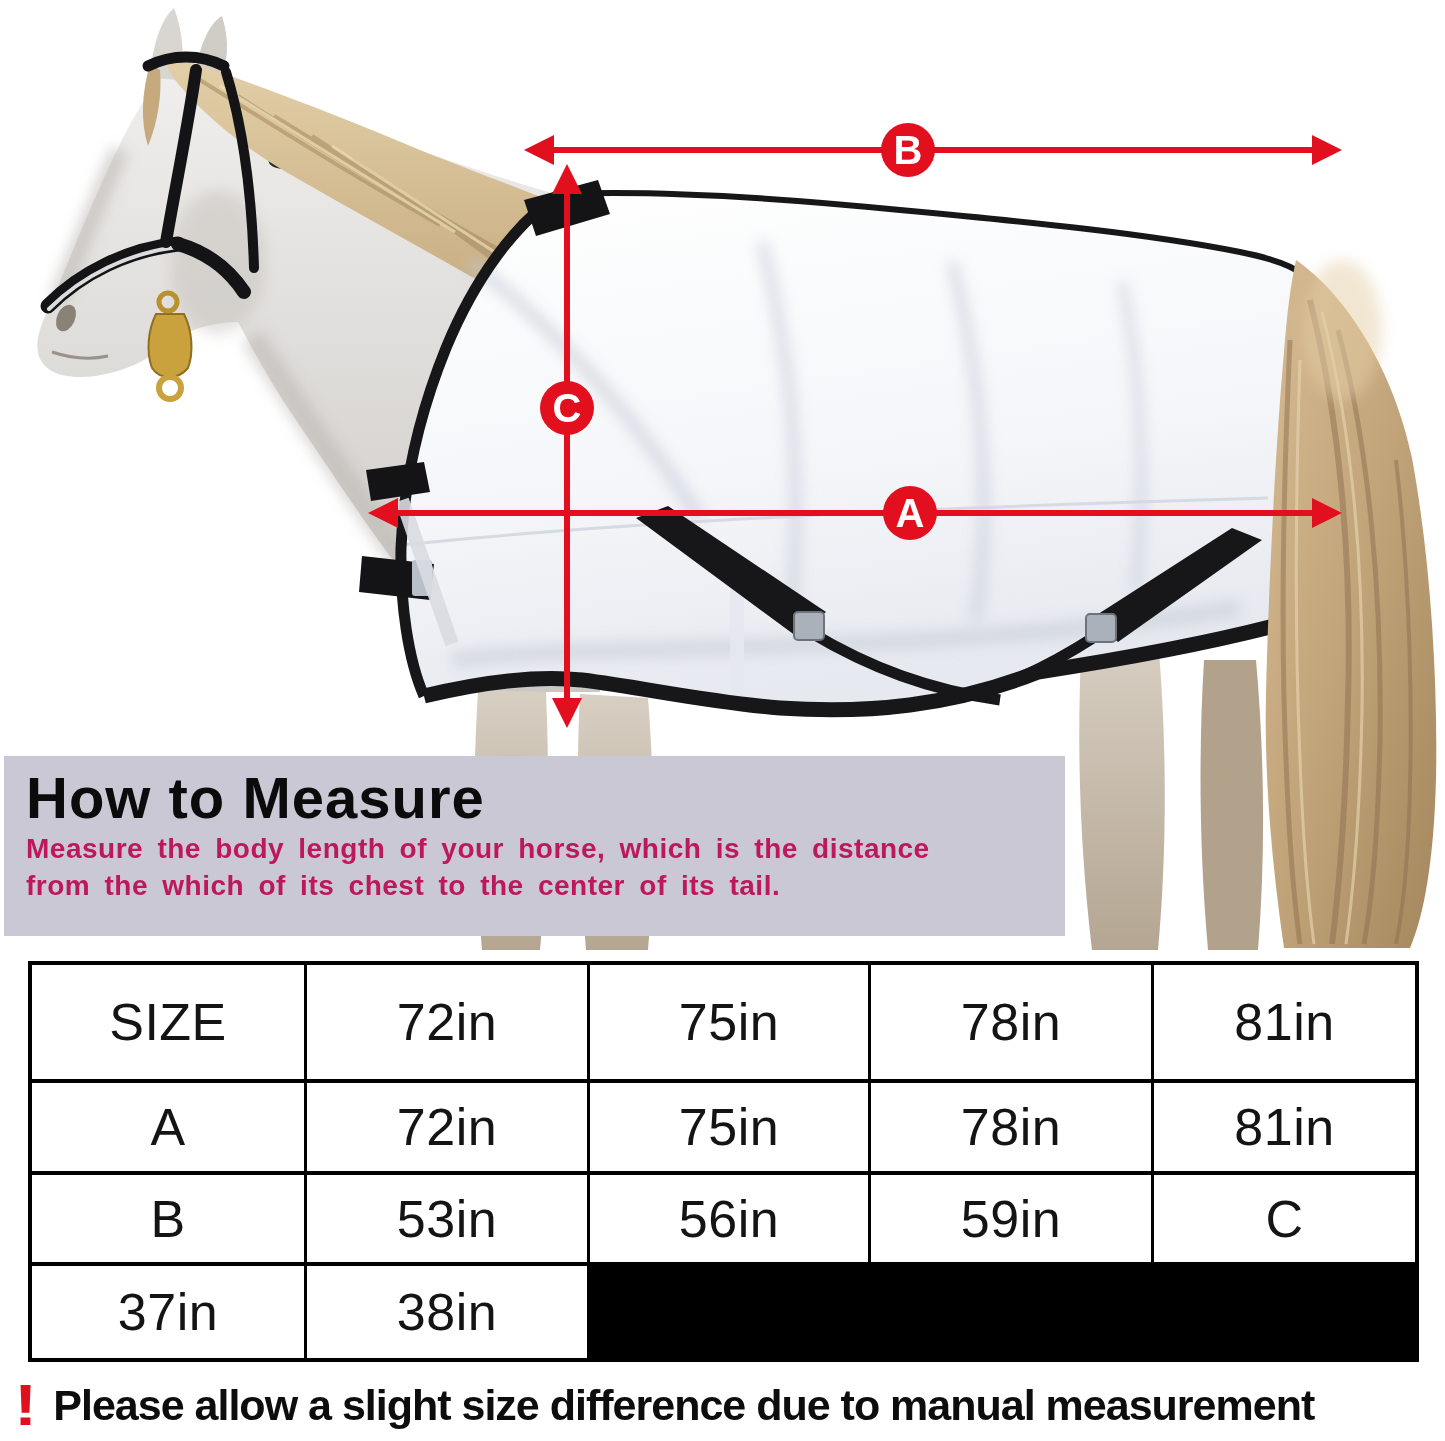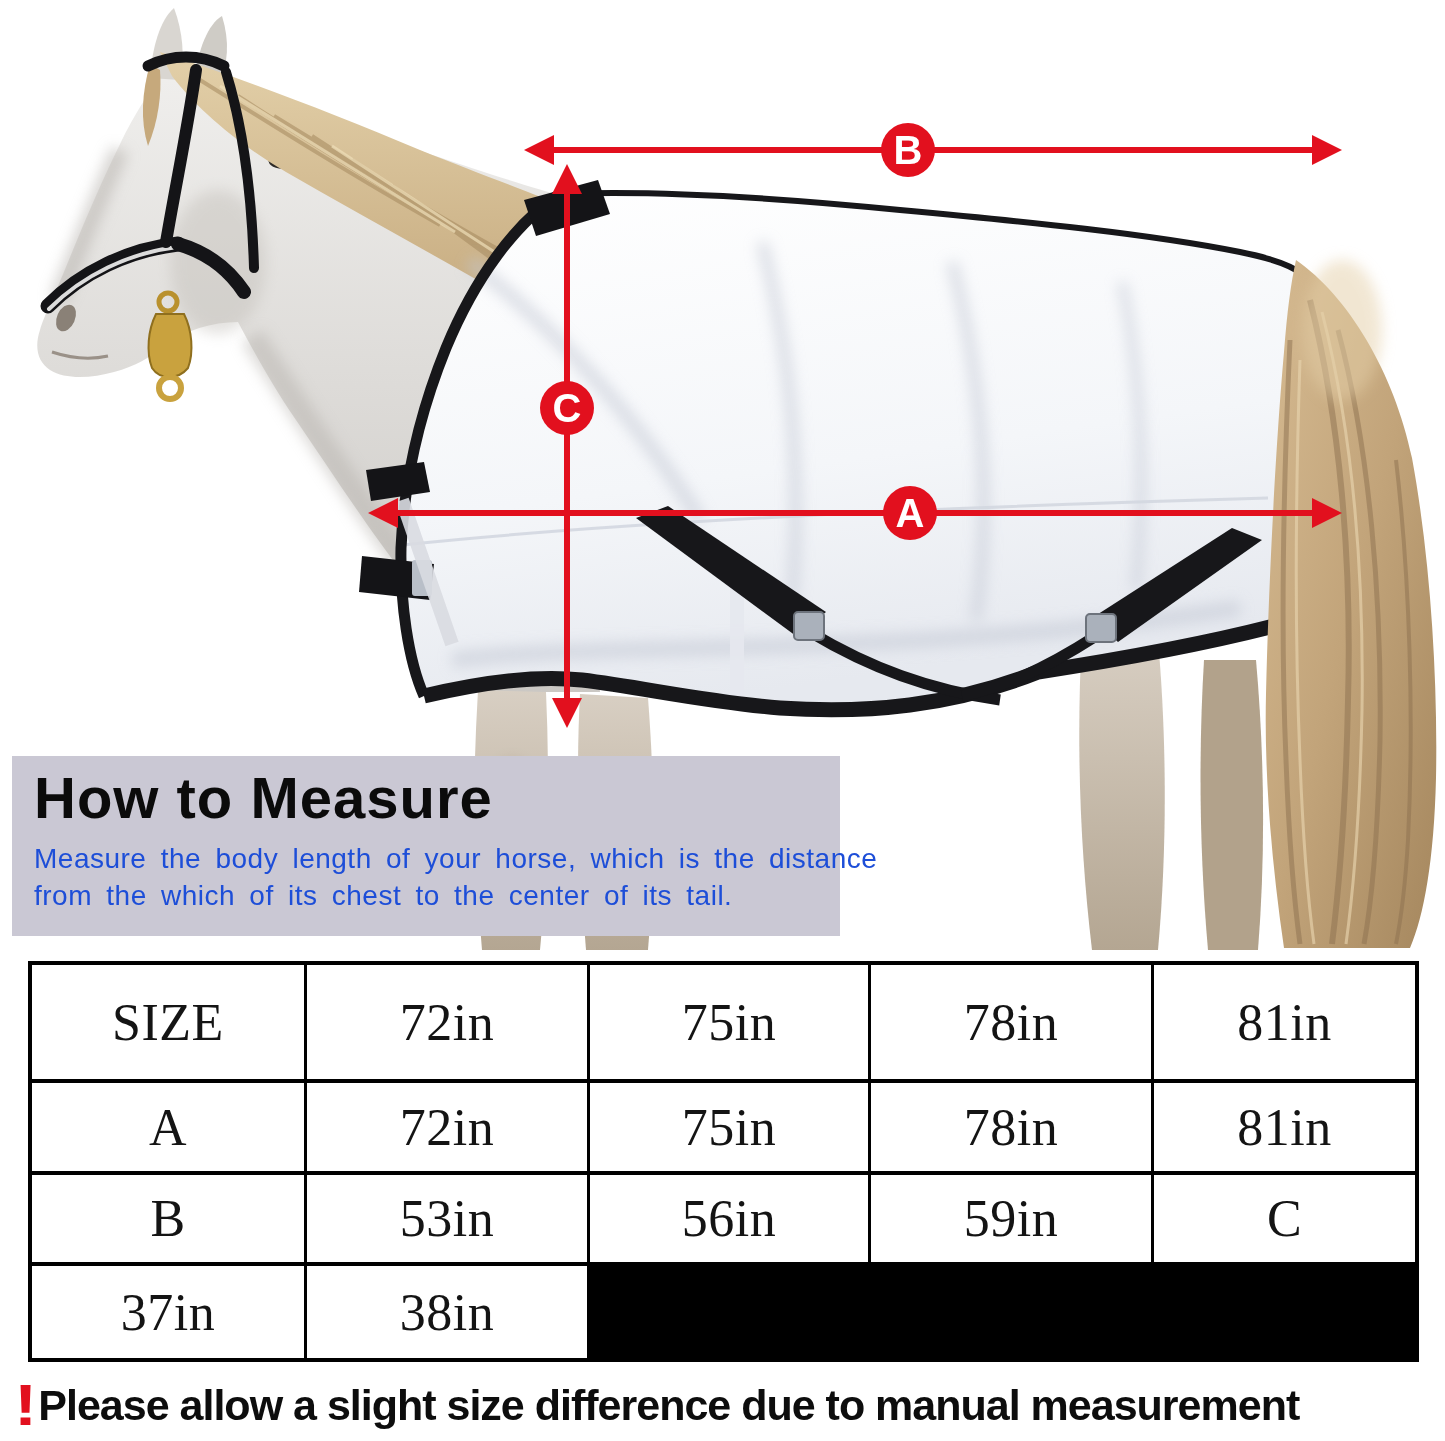--- a/index.html
+++ b/index.html
@@ -23,55 +23,55 @@
   .ahead.up   {border-width:0 15px 30px 15px;border-color:transparent transparent var(--accent) transparent;}
   .ahead.down {border-width:30px 15px 0 15px;border-color:var(--accent) transparent transparent transparent;}
   .badge{
     position:absolute;width:54px;height:54px;border-radius:50%;
     background:var(--accent);color:#ffffff;font-weight:bold;font-size:40px;
     display:flex;align-items:center;justify-content:center;line-height:1;
   }
 
   
   .banner{
-    position:absolute;left:12px;top:756px;width:828px;height:180px;
+    position:absolute;left:4px;top:756px;width:1061px;height:180px;
     background:var(--banner-bg);padding:10px 0 0 22px;z-index:5;
   }
   .banner-title{
     font-size:58px;font-weight:bold;color:#0b0b0b;letter-spacing:1px;line-height:1.1;
   }
   .banner-desc{
-    margin-top:10px;font-size:28px;font-weight:normal;color:#1d4ed8;
+    margin-top:0;font-size:28px;font-weight:bold;color:#be185d;
     line-height:1.34;word-spacing:6px;letter-spacing:.5px;white-space:nowrap;
   }
 
   
   .size-table{
     position:absolute;left:28px;top:961px;width:1391px;height:401px;
     background:#000000;display:grid;padding:4px;
     grid-template-columns:272px 280px 278px 280px 1fr;
     grid-template-rows:114px 88px 87px 1fr;
     column-gap:3px;row-gap:4px;z-index:5;
   }
   .cell{
     background:#ffffff;display:flex;align-items:center;justify-content:center;
-    font-size:52px;color:#141414;letter-spacing:.5px;font-family:Liberation Serif, serif;
+    font-size:52px;color:#141414;letter-spacing:.5px;
   }
 
   
   .note{
     position:absolute;left:14px;top:1374px;width:1431px;height:62px;
     display:flex;align-items:center;z-index:5;white-space:nowrap;
   }
   .bang{
     color:var(--accent);font-weight:bold;font-size:58px;line-height:1;
     transform:scaleX(1.2);transform-origin:left center;
   }
   .note-text{
-    margin-left:5px;font-size:43px;font-weight:bold;color:#0d0d0d;letter-spacing:-1px;
+    margin-left:20px;font-size:43px;font-weight:bold;color:#0d0d0d;letter-spacing:-1px;
   }
 </style>
 </head>
 <body>
 
 <div class="stage">
 
   <div class="photo">
     <svg viewBox="0 0 1445 960" aria-hidden="true">
       <defs>

